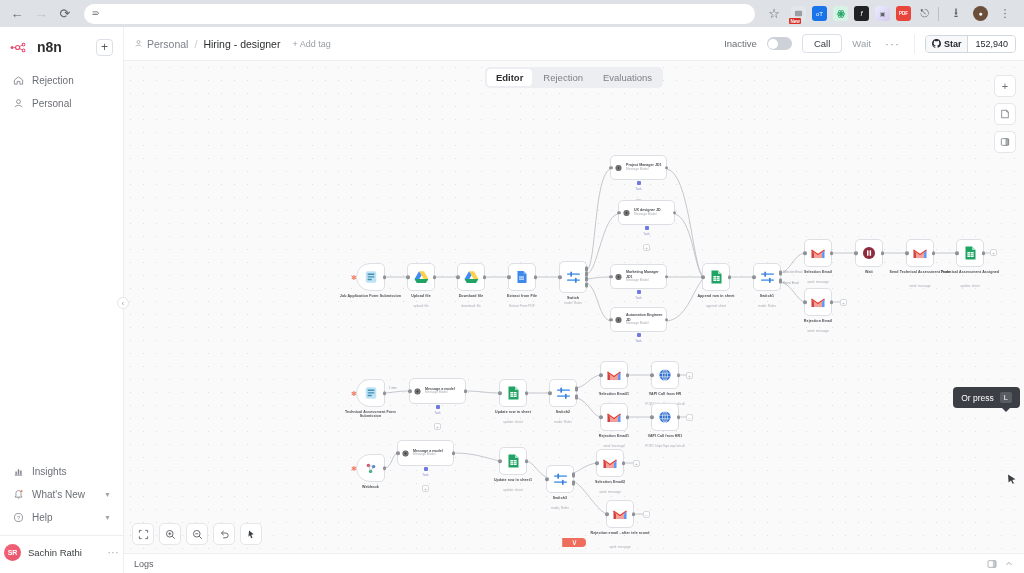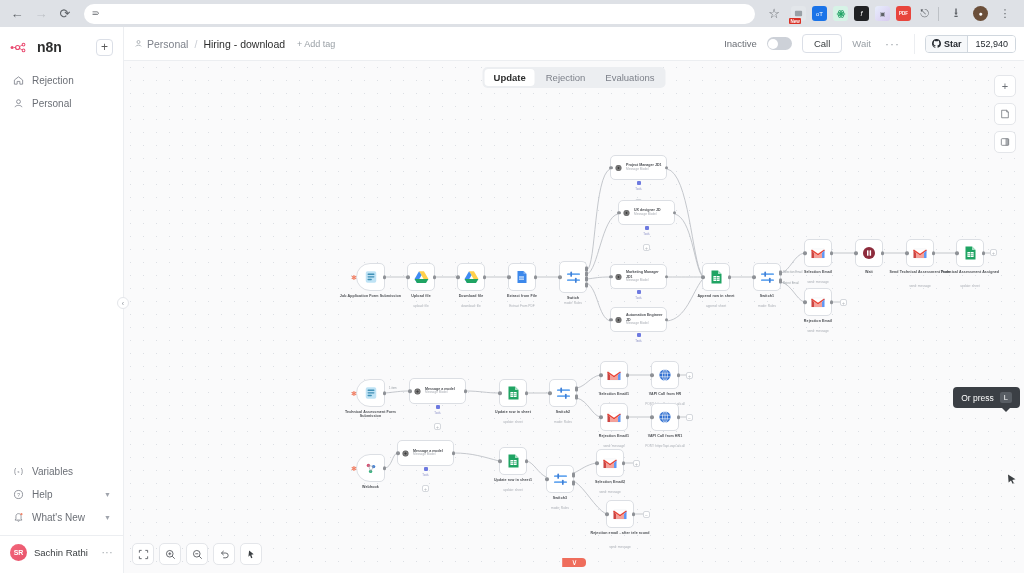--- a/index.html
+++ b/index.html
@@ -58,21 +58,21 @@
   .sb-items { padding-top: 6px; }
   .sb-item {
     display: flex; align-items: center; gap: 8px; padding: 6px 12px;
     font-size: 10px; color: #6b6f76; cursor: pointer; position: relative;
   }
   .sb-item .chev { margin-left: auto; font-size: 7px; color: #a0a4ac; }
   .sb-icon { width: 12px; display: flex; align-items: center; justify-content: center; color: #7d818a; }
   .sb-spacer { flex: 1 1 auto; }
   .sb-bottom { padding-bottom: 4px; }
   .sb-user {
-    display: flex; align-items: center; gap: 7px; padding: 8px 10px;
+    display: flex; align-items: center; gap: 7px; padding: 8px 4px;
     border-top: 1px solid #eceef1; margin-top: 6px; cursor: pointer;
   }
   .avatar {
     width: 17px; height: 17px; border-radius: 50%;
     background: linear-gradient(135deg,#f2667a,#e8536b); color: #fff;
     font-size: 7px; display: flex; align-items: center; justify-content: center;
     font-weight: bold; flex: 0 0 auto;
   }
   .sb-user-name { font-size: 9.5px; color: #3c4043; }
   .sb-user-dots { margin-left: auto; color: #9aa0a6; font-size: 10px; letter-spacing: 0.5px; }
@@ -308,47 +308,49 @@
         <span>Personal</span>
       </div>
     </div>
 
     <div class="sb-spacer"></div>
 
     <div class="sb-bottom">
       <div class="sb-item">
         <span class="sb-icon">
           <svg width="11" height="11" viewBox="0 0 12 12">
-              <path d="M3 2.2 C1.5 4 1.5 8 3 9.8 M9 2.2 C10.5 4 10.5 8 9 9.8" fill="none" stroke="#7d818a" stroke-width="0.8"></path>
-              <text x="6" y="7.8" font-size="5" fill="#7d818a" text-anchor="middle" font-family="serif">x</text>
+              <path d="M1.8 10 V10 H10.2" stroke="#7d818a" stroke-width="0.9"></path>
+              <rect x="2.6" y="6" width="1.6" height="3.4" fill="#7d818a"></rect>
+              <rect x="5.2" y="3.6" width="1.6" height="5.8" fill="#7d818a"></rect>
+              <rect x="7.8" y="5" width="1.6" height="4.4" fill="#7d818a"></rect>
             </svg>
         </span>
-        <span>Variables</span>
-      </div>
-      <div class="sb-item">
-        <span class="sb-icon">
-          <svg width="11" height="11" viewBox="0 0 12 12">
-              <circle cx="6" cy="6" r="4.4" fill="none" stroke="#7d818a" stroke-width="0.9"></circle>
-              <text x="6" y="8.2" font-size="5.4" fill="#7d818a" text-anchor="middle">?</text>
-            </svg>
-        </span>
-        <span>Help</span>
-        <span class="chev">▼</span>
+        <span>Insights</span>
       </div>
       <div class="sb-item">
         <span class="sb-icon" style="position:relative;">
           <svg width="11" height="11" viewBox="0 0 12 12">
               <path d="M6 1.8 C4 1.8 3.2 3.2 3.2 5 V7.4 L2.2 8.8 H9.8 L8.8 7.4 V5 C8.8 3.2 8 1.8 6 1.8 Z" fill="none" stroke="#7d818a" stroke-width="0.85"></path>
               <path d="M4.9 9.4 A1.2 1.2 0 0 0 7.1 9.4" fill="none" stroke="#7d818a" stroke-width="0.85"></path>
               <circle cx="9.2" cy="2.4" r="1.2" fill="#f0846a"></circle>
             </svg>
         </span>
         <span>What's New</span>
         <span class="chev">▼</span>
       </div>
+      <div class="sb-item">
+        <span class="sb-icon">
+          <svg width="11" height="11" viewBox="0 0 12 12">
+              <circle cx="6" cy="6" r="4.4" fill="none" stroke="#7d818a" stroke-width="0.9"></circle>
+              <text x="6" y="8.2" font-size="5.4" fill="#7d818a" text-anchor="middle">?</text>
+            </svg>
+        </span>
+        <span>Help</span>
+        <span class="chev">▼</span>
+      </div>
       <div class="sb-user">
         <div class="avatar">SR</div>
         <span class="sb-user-name">Sachin Rathi</span>
         <span class="sb-user-dots">···</span>
       </div>
     </div>
     <div class="collapse-handle">‹</div>
   </div>
 
   <div class="main">
@@ -356,21 +358,21 @@
     <div class="topbar">
       <div class="breadcrumb">
         <span class="bc-personal">
           <svg width="9" height="9" viewBox="0 0 12 12">
               <circle cx="6" cy="4" r="2" fill="none" stroke="#9aa0a6" stroke-width="1"></circle>
               <path d="M2.4 10 C2.8 7.6 9.2 7.6 9.6 10" fill="none" stroke="#9aa0a6" stroke-width="1"></path>
             </svg>
           <span>Personal</span>
         </span>
         <span class="bc-sep">/</span>
-        <span class="bc-title">Hiring - download</span>
+        <span class="bc-title">Hiring - designer</span>
         <span class="add-tag">+ Add tag</span>
       </div>
       <div class="top-right">
         <span class="inactive-lbl">Inactive</span>
         <div class="toggle">
             <div class="knob"></div>
           </div>
         <button class="btn-share">Call</button>
         <span class="saved-lbl">Wait</span>
         <span class="dots-btn">···</span>
@@ -384,21 +386,21 @@
           </span>
           <span class="right">152,940</span>
         </div>
       </div>
     </div>
 
     <div class="canvas-wrap">
       <div class="canvas-grid"></div>
 
       <div class="tabs">
-        <div class="tab active">Update</div>
+        <div class="tab active">Editor</div>
         <div class="tab">Rejection</div>
         <div class="tab">Evaluations</div>
       </div>
 
       <div class="canvas-right">
         <div class="cr-btn">+</div>
         <div class="cr-btn">
           <svg width="10" height="10" viewBox="0 0 12 12">
               <path d="M2 1.5 H8 L10 3.5 V10.5 H2 Z" fill="none" stroke="#6b6f76" stroke-width="0.9"></path>
               <path d="M8 1.5 V3.5 H10" fill="none" stroke="#6b6f76" stroke-width="0.9"></path>
@@ -966,14 +968,30 @@
         <span>Or press</span>
         <span class="kbd">L</span>
       </div>
       <div class="cursor-mark">
         <svg width="12" height="12" viewBox="0 0 12 12">
             <path d="M2 1.5 L9.5 6.2 L6.3 6.9 L7.9 10.2 L6.6 10.8 L5 7.5 L2.6 9.4 Z" fill="#3c4043"></path>
           </svg>
       </div>
     </div>
 
+    <div class="logs-bar">
+      <span class="logs-label">Logs</span>
+      <span class="logs-right">
+        <span>
+          <svg width="10" height="10" viewBox="0 0 12 12">
+              <rect x="1.2" y="2" width="9.6" height="8" rx="1" fill="none" stroke="#9aa0a6" stroke-width="0.9"></rect>
+              <rect x="7" y="2" width="3.8" height="8" fill="#9aa0a6" opacity="0.55"></rect>
+            </svg>
+        </span>
+        <span>
+          <svg width="10" height="10" viewBox="0 0 12 12">
+              <path d="M3 7 L6 4 L9 7" fill="none" stroke="#9aa0a6" stroke-width="1.1"></path>
+            </svg>
+        </span>
+      </span>
+    </div>
   </div>
 </div>
 
 </body></html>

